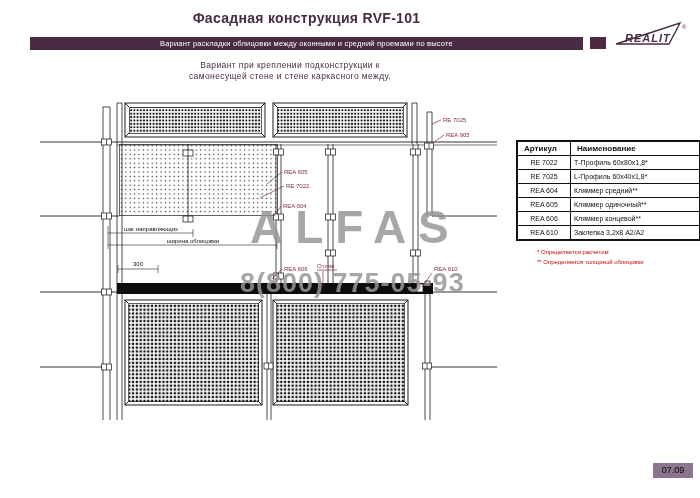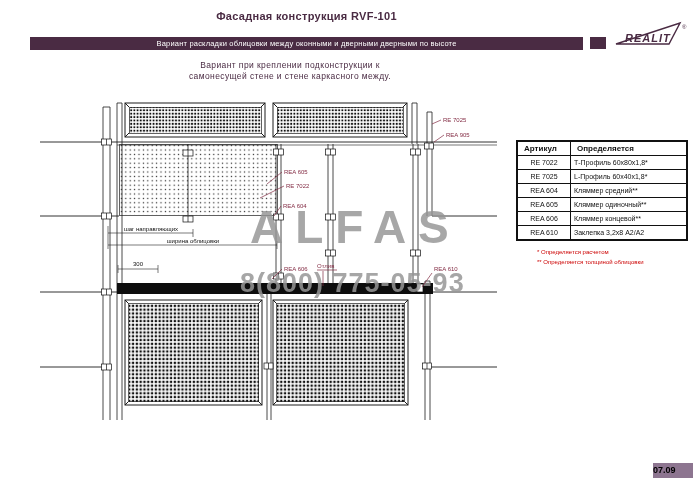--- a/index.html
+++ b/index.html
@@ -1,53 +1,53 @@
 <!DOCTYPE html>
 <html><head>
 <meta charset="utf-8">
 <style>
   html,body{margin:0;padding:0;}
   body{width:700px;height:498px;background:#f6f6f4;font-family:"Liberation Sans",sans-serif;}
   .page{position:absolute;left:0;top:0;width:700px;height:498px;background:#ffffff;overflow:hidden;}
   .title{position:absolute;left:30px;top:10px;width:553px;text-align:center;
-         font-size:11px;font-weight:bold;letter-spacing:.3px;color:#4a2b43;}
+         font-size:14px;font-weight:bold;letter-spacing:.3px;color:#4a2b43;}
   .banner{position:absolute;left:30px;top:37px;width:553px;height:13px;background:#4a2b43;
           color:#ffffff;font-size:7.5px;text-align:center;line-height:13px;letter-spacing:.2px;}
   .banner-square{position:absolute;left:590px;top:37px;width:16px;height:12px;background:#4a2b43;}
   .logo{position:absolute;left:610px;top:18px;width:88px;height:30px;}
   .subtitle{position:absolute;left:60px;top:60px;width:460px;text-align:center;
             font-size:8.5px;font-weight:normal;line-height:10.5px;letter-spacing:.4px;color:#4a2b43;}
   .drawing, .labels-overlay{position:absolute;left:40px;top:95px;width:460px;height:330px;}
   .labels-overlay{pointer-events:none;}
   svg text{font-family:"Liberation Sans",sans-serif;}
 
   
-  .parts{position:absolute;left:516px;top:140px;width:172px;border-collapse:collapse;
+  .parts{position:absolute;left:516px;top:140px;width:185px;border-collapse:collapse;
          border:2px solid #111;font-size:7px;color:#111;}
   .parts th,.parts td{border:1px solid #111;height:13px;padding:0 3px;}
   .parts th{font-size:8px;font-weight:bold;text-align:left;padding-left:6px;}
   .parts td.code{text-align:center;width:46px;}
   .notes{position:absolute;left:537px;top:247px;font-size:6px;line-height:10px;color:#cc0000;}
 
   
   .wm-name{position:absolute;left:250px;top:200px;font-size:46px;font-weight:bold;
            letter-spacing:12px;color:rgba(148,148,148,0.82);z-index:5;}
   .wm-phone{position:absolute;left:240px;top:268px;font-size:27px;font-weight:bold;
             letter-spacing:1px;color:rgba(150,150,150,0.85);z-index:5;text-align:center;}
   .labels-overlay{z-index:6;}
   .pagebox{position:absolute;left:653px;top:463px;width:40px;height:15px;background:#8d7590;
-           color:#000;font-size:9px;font-weight:bold;text-align:left;line-height:15px;}
+           color:#000;font-size:9px;font-weight:normal;text-align:center;line-height:15px;}
 </style>
 </head>
 <body>
 
 <div class="page">
 
   <div class="title">Фасадная конструкция RVF-101</div>
-  <div class="banner">Вариант раскладки облицовки между оконными и дверными дверными по высоте</div>
+  <div class="banner">Вариант раскладки облицовки между оконными и средний проемами по высоте</div>
   <div class="banner-square"></div>
 
   <svg class="logo" viewBox="0 0 88 30">
     <polygon points="6,26 70,5 59,26" fill="none" stroke="#4a2b43" stroke-width="1.4"></polygon>
     <text x="15" y="24" font-size="11" font-weight="bold" font-style="italic" letter-spacing="1" fill="#4a2b43">REALIT</text>
     <text x="72" y="11" font-size="6" fill="#4a2b43">®</text>
   </svg>
 
   <div class="subtitle">
     <div>Вариант при креплении подконструкции к</div>
@@ -229,21 +229,21 @@
       <text x="244" y="176">REA 606</text>
       <text x="277" y="173">Отлив</text>
       <text x="394" y="176">REA 610</text>
     </g>
   </svg>
 
   <table class="parts">
     <tbody>
         <tr>
       <th>Артикул</th>
-      <th>Определяется</th>
+      <th>Наименование</th>
     </tr>
     <tr>
       <td class="code">RE 7022</td>
       <td>Т-Профиль 60х80х1,8*</td>
     </tr>
     <tr>
       <td class="code">RE 7025</td>
       <td>L-Профиль 60х40х1,8*</td>
     </tr>
     <tr>

